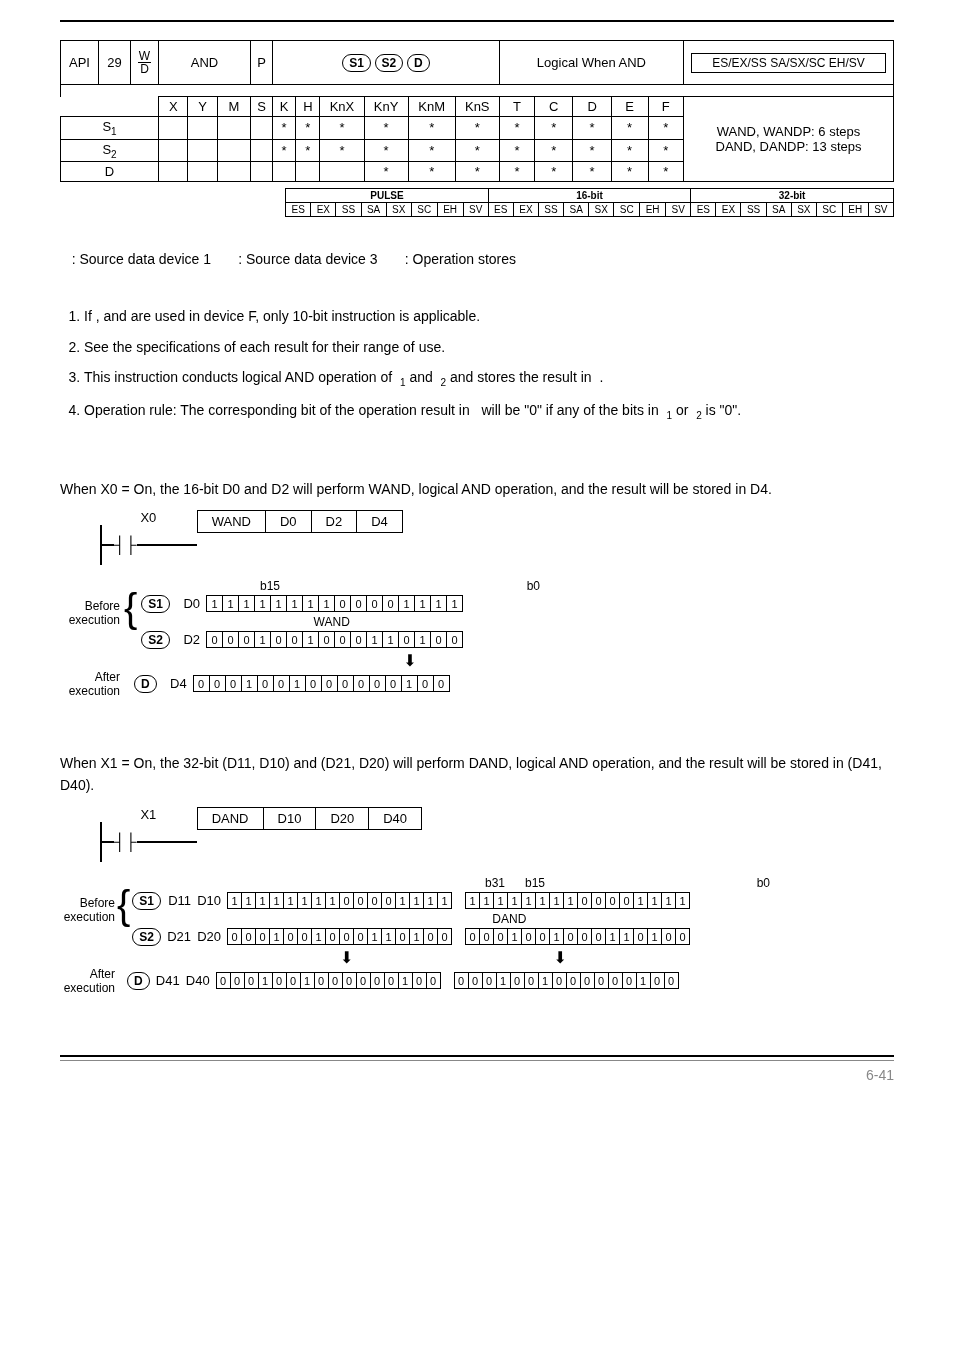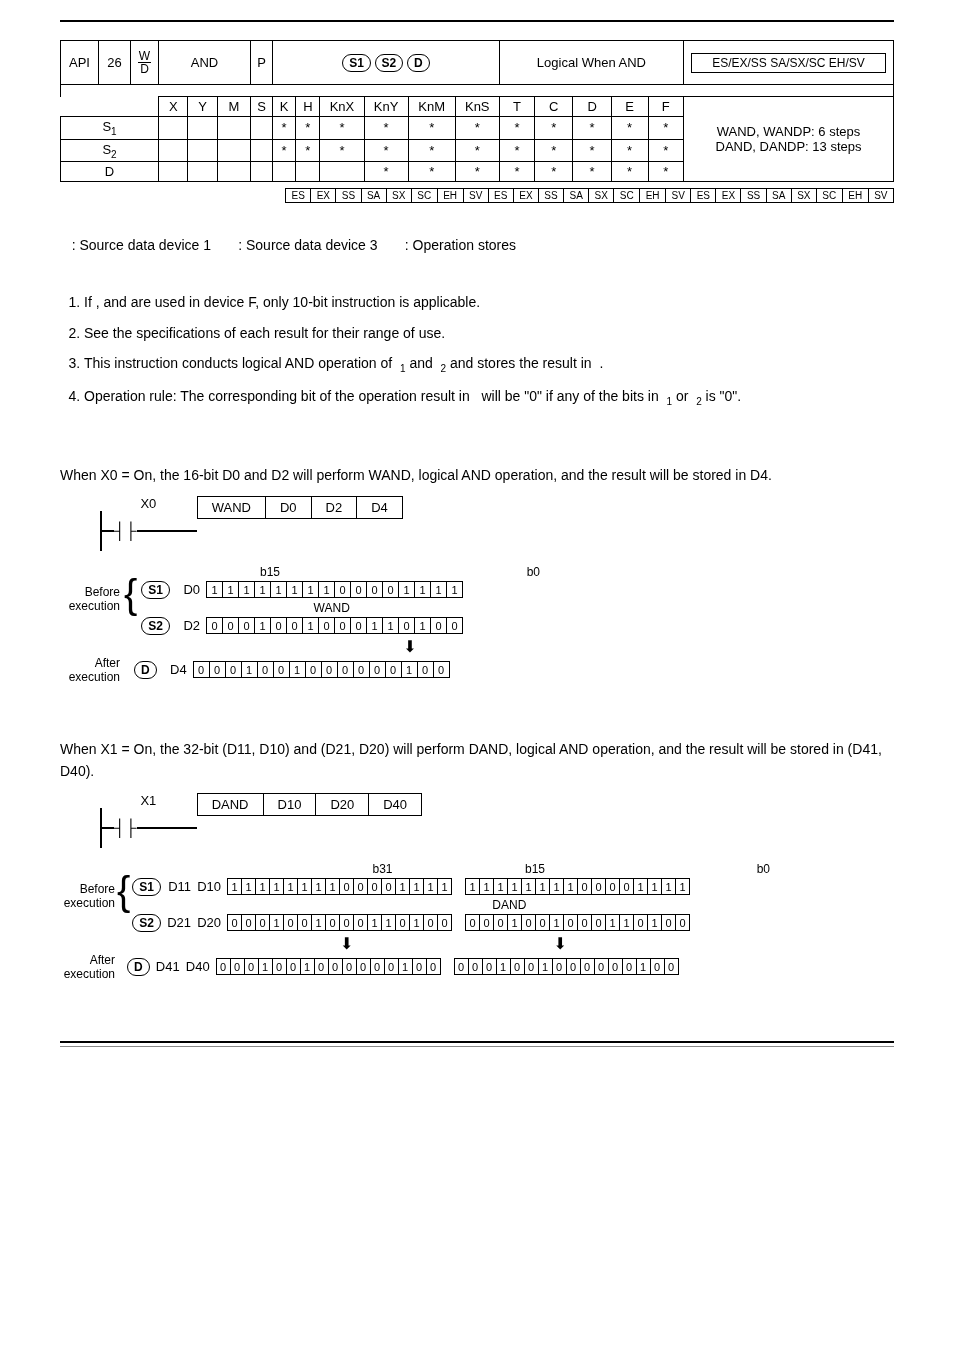--- a/index.html
+++ b/index.html
@@ -53,21 +53,21 @@
 </style>
 </head>
 <body>
 
 <div class="hr"></div>
 
 <table class="main-table">
   <tbody>
       <tr>
     <td class="api-col" rowspan="2" style="height:44px"><span>API</span></td>
-    <td class="num-col" rowspan="2"><span>26</span></td>
+    <td class="num-col" rowspan="2"><span>29</span></td>
     <td class="wd" rowspan="2">
       <span class="frac">
         <span class="top">W</span>
         <span class="bot">D</span>
       </span>
     </td>
     <td rowspan="2" colspan="3" style="width:70px"><span>AND</span></td>
     <td rowspan="2" style="width:22px"><span>P</span></td>
     <td rowspan="2" colspan="6" style="width:130px">
       <span class="oval">S1</span>
@@ -157,20 +157,25 @@
         <td class="star">*</td>
         <td class="star">*</td>
         <td class="star">*</td>
         <td class="star">*</td>
   </tr>
 </tbody>
   </table>
 
 <table class="pulse-table" style="margin-left:27%;width:73%">
   <tbody>
+      <tr>
+    <th colspan="8">PULSE</th>
+    <th colspan="8">16-bit</th>
+    <th colspan="8">32-bit</th>
+  </tr>
   <tr id="pulse-row">
         <td>ES</td>
         <td>EX</td>
         <td>SS</td>
         <td>SA</td>
         <td>SX</td>
         <td>SC</td>
         <td>EH</td>
         <td>SV</td>
         <td>ES</td>
@@ -342,21 +347,21 @@
       <td>D10</td>
       <td>D20</td>
       <td>D40</td>
     </tr>
   </tbody>
     </table>
 </div>
 
 <div style="display:flex">
   <div style="width:200px"></div>
-  <div style="display:flex;justify-content:center;width:245px;font-size:12px">
+  <div style="display:flex;justify-content:flex-end;width:245px;font-size:12px">
       <span>b31</span>
     </div>
   <div style="width:20px"></div>
   <div style="display:flex;justify-content:space-between;width:245px;font-size:12px">
       <span>b15</span>
       <span>b0</span>
     </div>
 </div>
 
 <div style="display:flex;align-items:flex-start">
@@ -505,13 +510,14 @@
           <div class="bit bit32">0</div>
           <div class="bit bit32">0</div>
         </div>
       </div>
   </div>
 </div>
 
 <div class="footer">
   <div class="hr2"></div>
   <div class="subhr"></div>
+  <div class="page-num">6-41</div>
 </div>
 
 </body></html>

